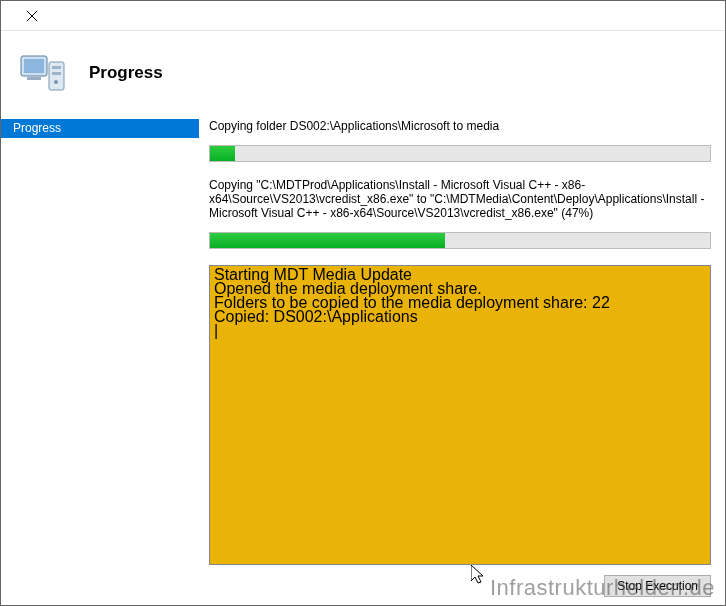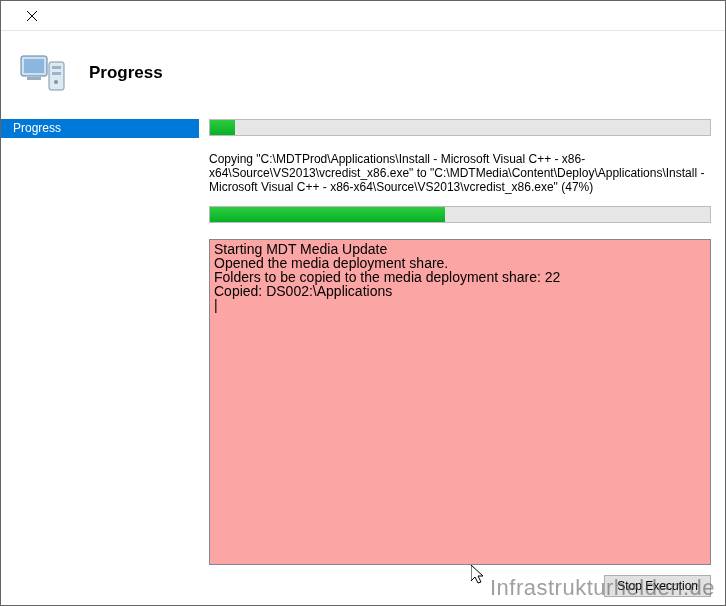--- a/index.html
+++ b/index.html
@@ -77,23 +77,23 @@
     margin-bottom: 16px;
     position: relative;
   }
   .progress-fill {
     height: 100%;
     background: linear-gradient(to bottom, #2ecc40, #06b025);
   }
   .log-box {
     flex: 1;
     border: 1px solid #828790;
-    background: #fca5a5;
+    background: #eab308;
     padding: 2px 4px;
-    font-size: 14px;
+    font-size: 16px;
     line-height: 14px;
     white-space: pre-wrap;
     overflow: auto;
     margin-bottom: 10px;
   }
   .button-row {
     display: flex;
     justify-content: flex-end;
   }
   .win-button {
@@ -150,20 +150,21 @@
 </div>
 
 <div class="content">
   <div class="sidebar">
     <div class="side-item selected">
       <span>Progress</span>
     </div>
   </div>
 
   <div class="main">
+    <div class="status-line">Copying folder DS002:\Applications\Microsoft to media</div>
     <div class="progress-outer">
       <div class="progress-fill" style="width:5%"></div>
     </div>
 
     <div class="status-line">Copying "C:\MDTProd\Applications\Install - Microsoft Visual C++ - x86-x64\Source\VS2013\vcredist_x86.exe" to "C:\MDTMedia\Content\Deploy\Applications\Install - Microsoft Visual C++ - x86-x64\Source\VS2013\vcredist_x86.exe" (47%)</div>
     <div class="progress-outer">
       <div class="progress-fill" style="width:47%"></div>
     </div>
 
     <div class="log-box">Starting MDT Media Update

